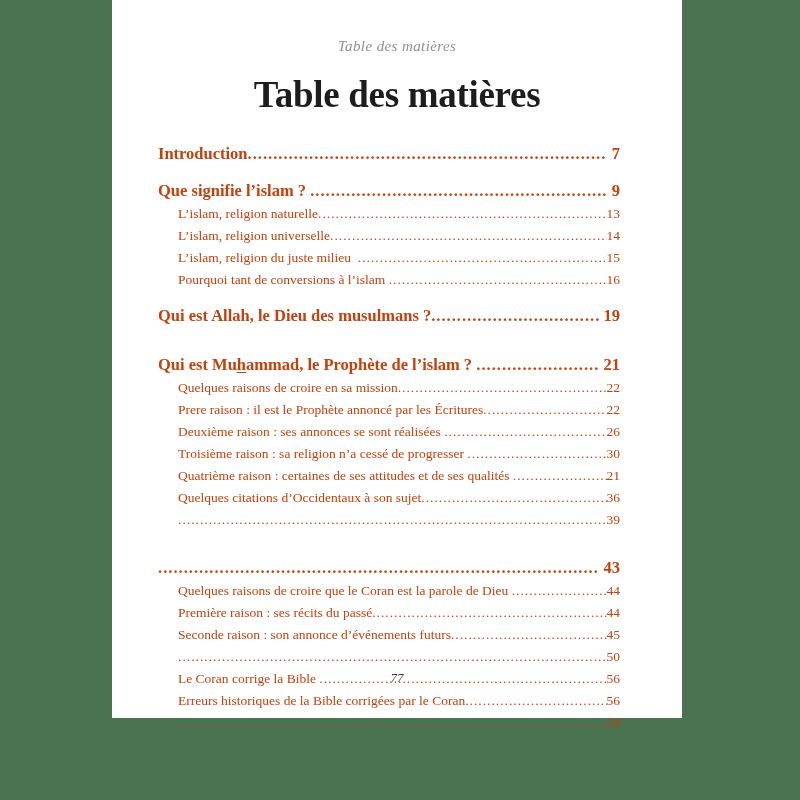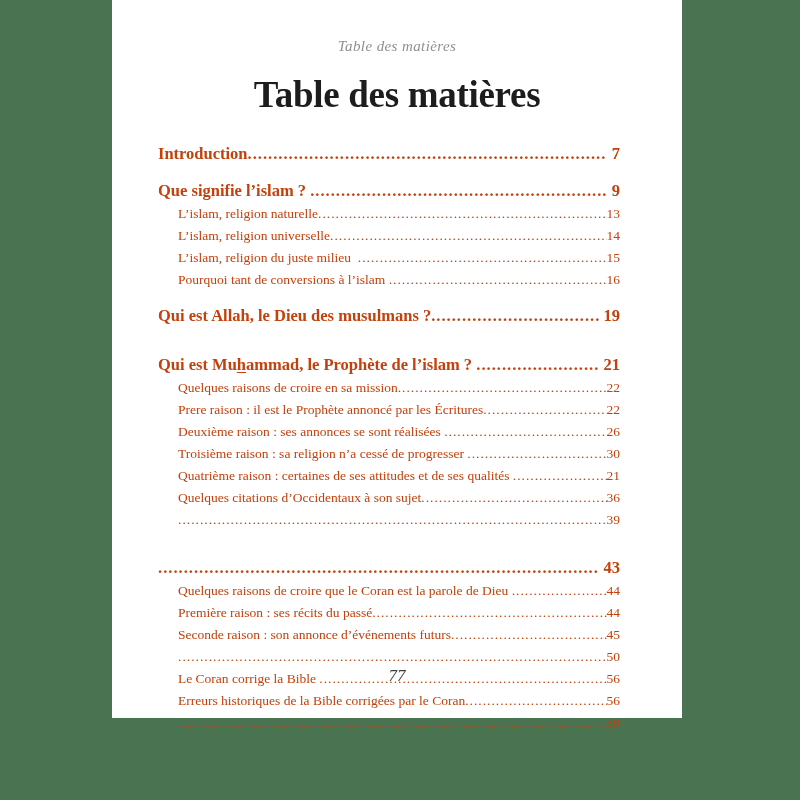--- a/index.html
+++ b/index.html
@@ -70,21 +70,21 @@
     content: "....................................................................................................................................................................";
   }
   .h1 .page-num { margin-left: 5px; }
   .folio {
     position: absolute;
     bottom: 32px;
     left: 0;
     width: 100%;
     text-align: center;
     font-style: italic;
-    font-size: 17px;
+    font-size: 13px;
     color: #3f3f3f;
   }
 </style>
 </head>
 <body>
 
 <div class="paper">
   <div class="running-header">Table des matières</div>
   <div class="page-title">Table des matières</div>
   <div class="toc">

